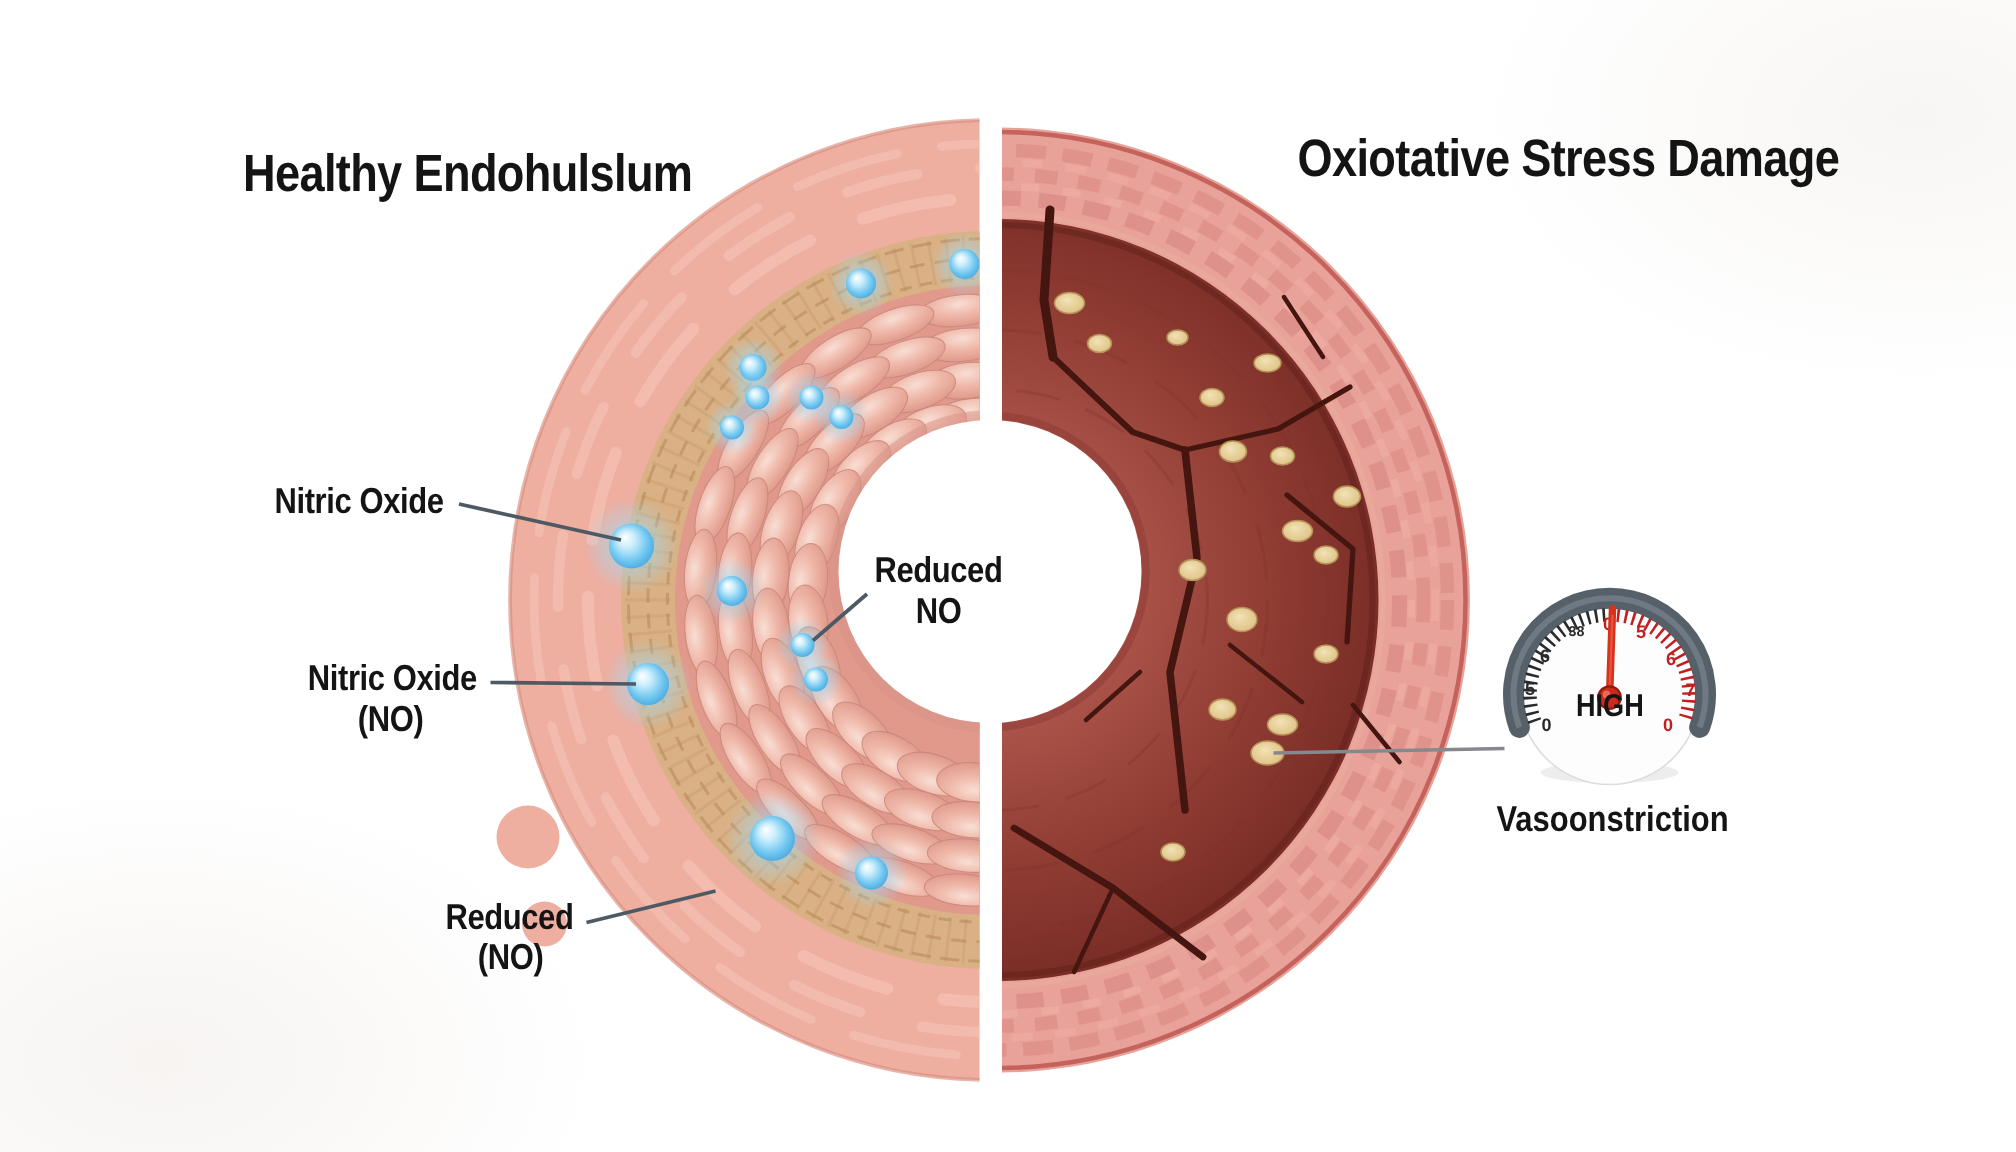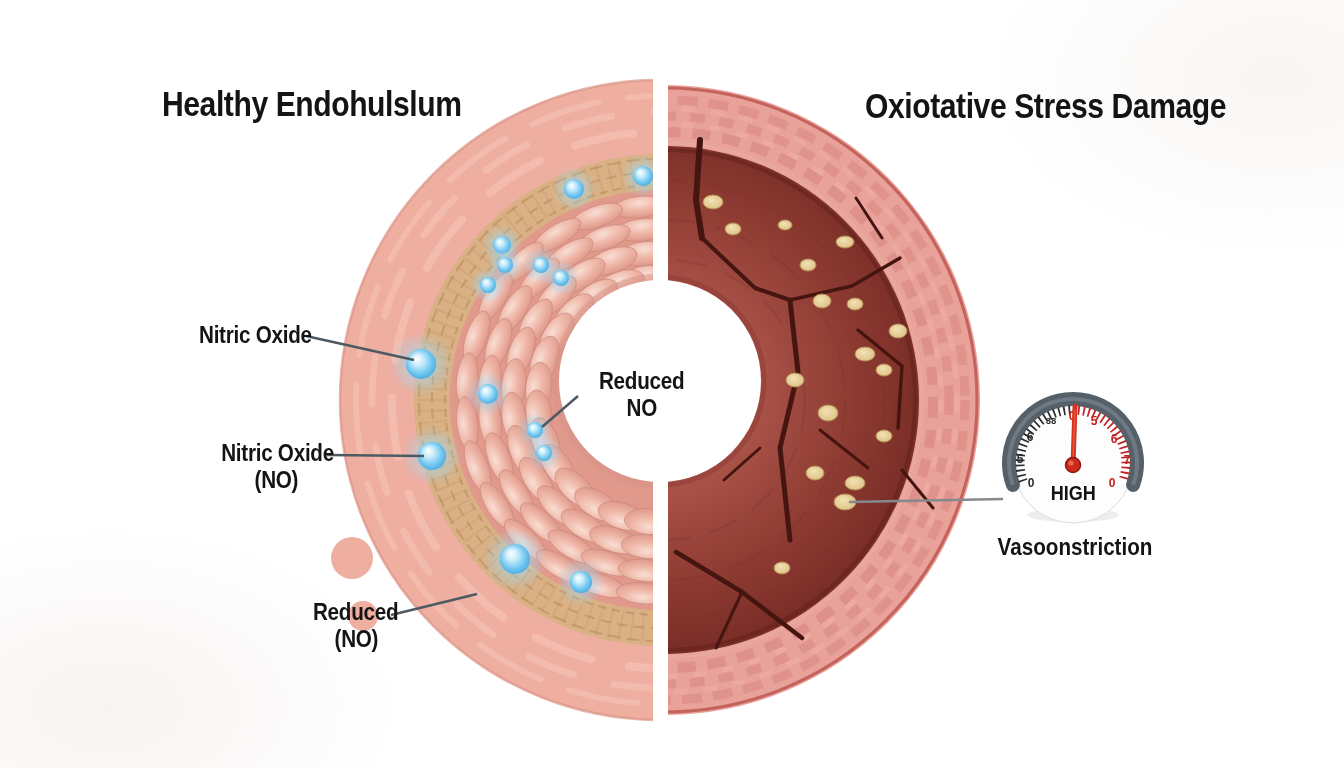--- a/index.html
+++ b/index.html
@@ -9,21 +9,21 @@
       background:
         radial-gradient(ellipse 420px 260px at 8% 92%, #f7f4f2 0%, rgba(255,255,255,0) 70%),
         radial-gradient(ellipse 420px 260px at 95% 10%, #f8f6f4 0%, rgba(255,255,255,0) 70%),
         #ffffff;}
   svg.art{position:absolute;left:0;top:0;}
   .lbl{position:absolute;color:#141414;font-weight:bold;line-height:1.12;}
   .cond{display:inline-block;transform:scaleX(0.86);transform-origin:left center;white-space:nowrap;}
   .ccenter{text-align:center;}
   .ccenter .cond{transform-origin:center center;}
   .title{font-size:35px;letter-spacing:-0.5px;}
-  .callout{font-size:24px;letter-spacing:-0.3px;margin-left:16px;}
+  .callout{font-size:24px;letter-spacing:-0.3px;}
   .gauge-high{font-size:21px;letter-spacing:0;}
   .vaso{font-size:24px;text-align:center;}
   text.gnum{font-family:"Liberation Sans","DejaVu Sans",sans-serif;font-weight:bold;}
   text.gblack{fill:#2b2b2b;font-size:12px;}
   text.gred{fill:#c41e1e;font-size:12px;}
   text.gsmall{font-size:9.5px;}
 </style>
 </head>
 <body>
 
@@ -259,21 +259,21 @@
         <text class="gnum gred" x="1127" y="464">7</text>
         <text class="gnum gred" x="1112" y="487">0</text>
       </g>
       <line x1="1073" y1="465" x2="1075" y2="406" stroke="#d8321f" stroke-width="5" stroke-linecap="round"></line>
       <line x1="1073" y1="462" x2="1075" y2="410" stroke="#f06a50" stroke-width="1.5" stroke-opacity="0.6"></line>
       <circle cx="1073" cy="465" r="7.5" fill="#cc2a1a" stroke="#8e1a10" stroke-width="1.5"></circle>
       <circle cx="1071" cy="463" r="2.6" fill="#e86a55"></circle>
     </g>
   </svg>
 
-  <div class="lbl title" style="left:162px;top:84px;">
+  <div class="lbl title" style="left:162px;top:96px;">
     <span class="cond">Healthy Endohulslum</span>
   </div>
   <div class="lbl title" style="left:865px;top:86px;">
     <span class="cond">Oxiotative Stress Damage</span>
   </div>
 
   <div class="lbl callout" style="left:183px;top:322px;">
     <span class="cond">Nitric Oxide</span>
   </div>
 
@@ -285,21 +285,21 @@
   <div class="lbl callout ccenter" style="left:570px;top:368px;width:112px;">
     <div><span class="cond">Reduced</span></div>
     <div><span class="cond">NO</span></div>
   </div>
 
   <div class="lbl callout ccenter" style="left:284px;top:599px;width:112px;">
     <div><span class="cond">Reduced</span></div>
     <div><span class="cond">(NO)</span></div>
   </div>
 
-  <div class="lbl gauge-high ccenter" style="left:1038px;top:481px;width:70px;">
+  <div class="lbl gauge-high ccenter" style="left:1038px;top:459px;width:70px;">
     <span class="cond">HIGH</span>
   </div>
 
   <div class="lbl vaso ccenter" style="left:970px;top:534px;width:210px;">
     <span class="cond">Vasoonstriction</span>
   </div>
 
 </div>
 
 </body></html>

